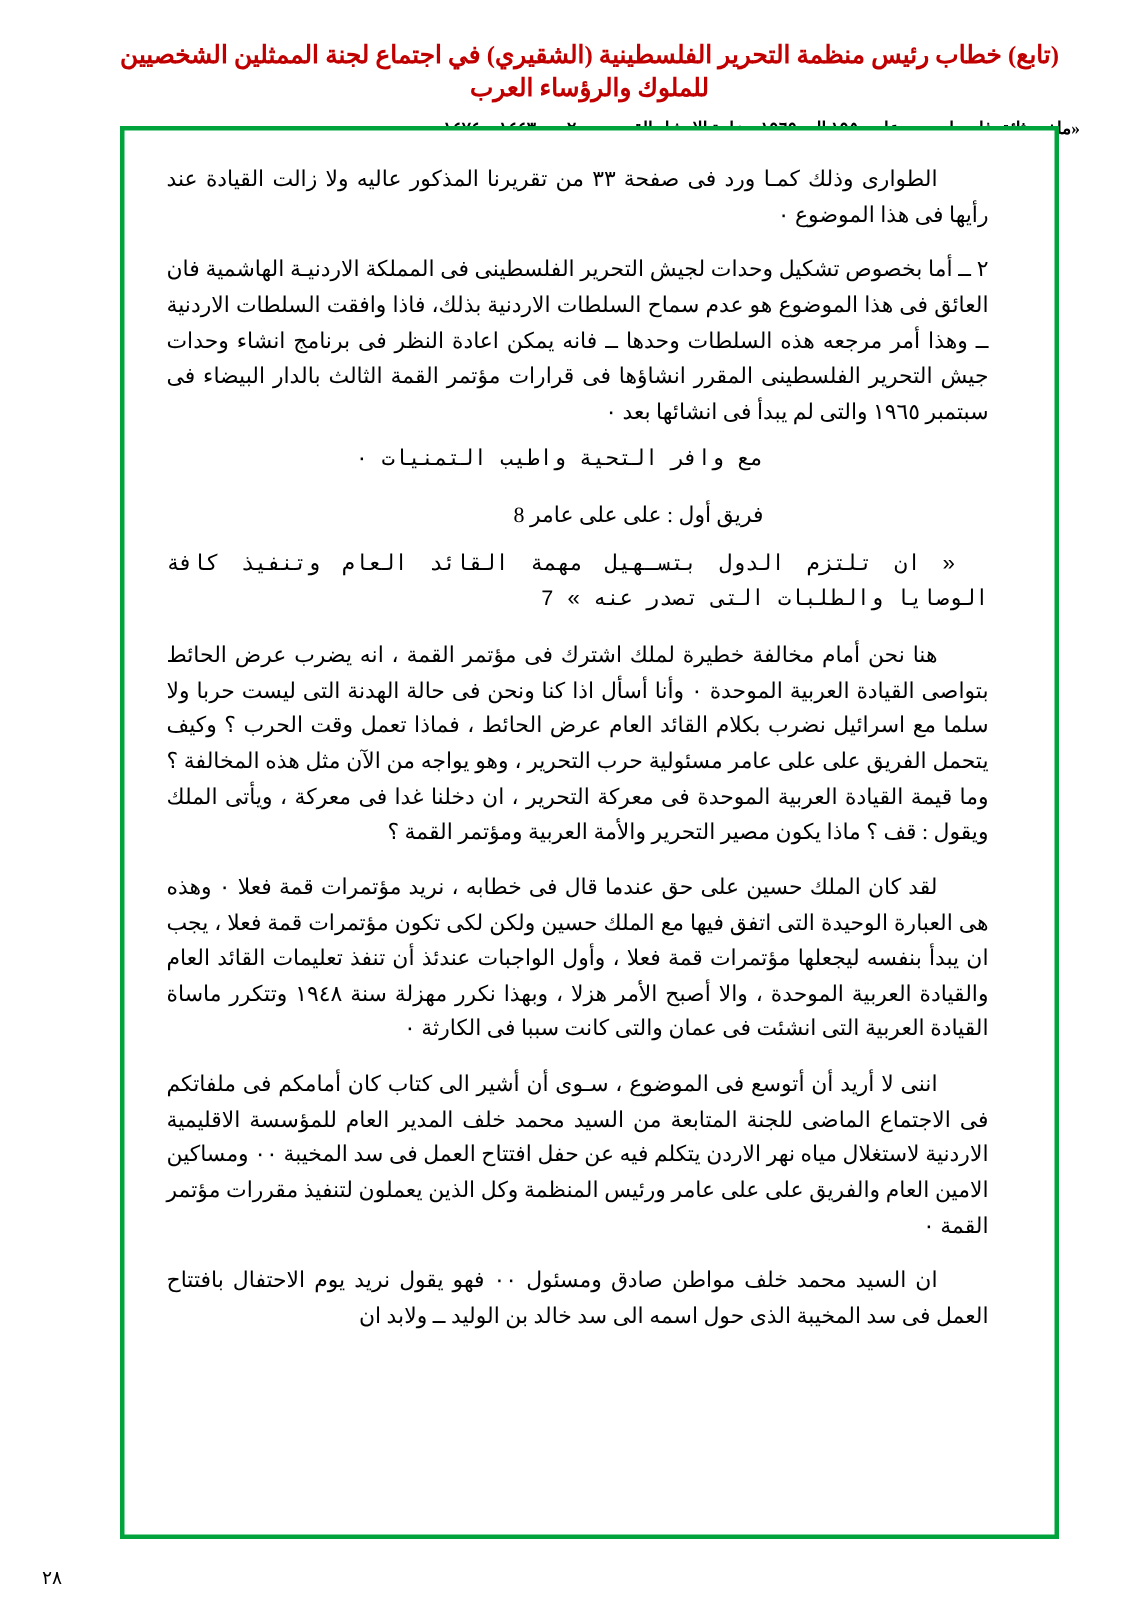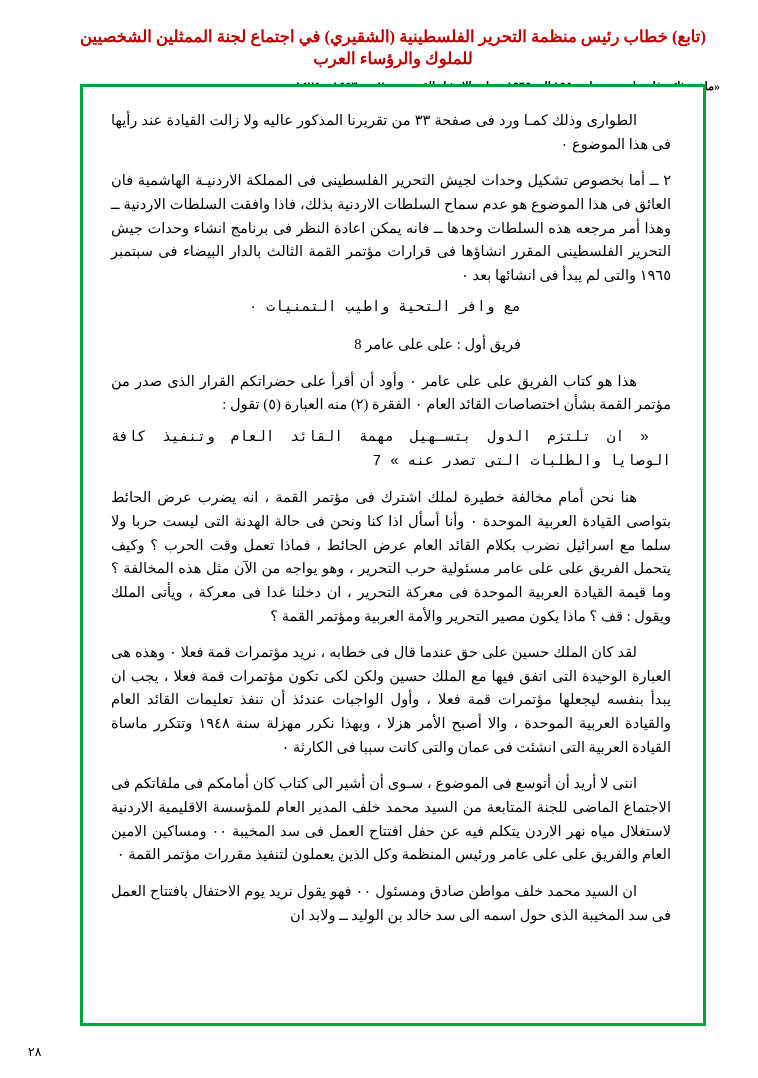--- a/index.html
+++ b/index.html
@@ -54,21 +54,21 @@
     background: #ffffff;
   }
   .frame-inner {
     padding: 22px 28px 10px 28px;
     direction: rtl;
     box-sizing: border-box;
     height: 100%;
     overflow: hidden;
   }
   p {
-    margin: 0 4px 0 0;
+    margin: 0 16px 0 0;
     font-size: 14.6px;
     line-height: 1.62;
     text-align: justify;
     text-align-last: right;
     direction: rtl;
   }
   p.spaced {
     margin-top: 13px;
   }
   p.spaced-sm {
@@ -106,21 +106,20 @@
     <div class="header-title">(تابع) خطاب رئيس منظمة التحرير الفلسطينية (الشقيري) في اجتماع لجنة الممثلين الشخصيين للملوك والرؤساء العرب</div>
     <div class="header-sub">«ملف وثائق فلسطين من علم ١٩٥٠ إلى ١٩٦٩، وزارة الارشاد القومى، ج ٢، ص١٤٤٣ ــ ١٤٧٤»</div>
   </div>
 
   <div class="frame">
     <div class="frame-inner">
       <p class="indent">الطوارى وذلك كمـا ورد فى صفحة ٣٣ من تقريرنا المذكور عاليه ولا زالت القيادة عند رأيها فى هذا الموضوع ٠</p>
       <p class="spaced">٢ ــ أما بخصوص تشكيل وحدات لجيش التحرير الفلسطينى فى المملكة الاردنيـة الهاشمية فان العائق فى هذا الموضوع هو عدم سماح السلطات الاردنية بذلك، فاذا وافقت السلطات الاردنية ــ وهذا أمر مرجعه هذه السلطات وحدها ــ فانه يمكن اعادة النظر فى برنامج انشاء وحدات جيش التحرير الفلسطينى المقرر انشاؤها فى قرارات مؤتمر القمة الثالث بالدار البيضاء فى سبتمبر ١٩٦٥ والتى لم يبدأ فى انشائها بعد ٠</p>
       <p class="spaced-sm center-ish">مع وافر التحية واطيب التمنيات ٠</p>
       <p class="spaced center-ish">فريق أول : على على عامر 8</p>
-      <p class="spaced indent">هذا هو كتاب الفريق على على عامر ٠ وأود أن أقرأ على حضراتكم القرار الذى صدر من مؤتمر القمة بشأن اختصاصات القائد العام ٠ الفقرة (٢) منه العبارة (٥) تقول :</p>
       <p class="spaced-sm quote">« ان تلتزم الدول بتسـهيل مهمة القائد العام وتنفيذ كافة الوصايا والطلبات التى تصدر عنه » 7</p>
       <p class="spaced indent">هنا نحن أمام مخالفة خطيرة لملك اشترك فى مؤتمر القمة ، انه يضرب عرض الحائط بتواصى القيادة العربية الموحدة ٠ وأنا أسأل اذا كنا ونحن فى حالة الهدنة التى ليست حربا ولا سلما مع اسرائيل نضرب بكلام القائد العام عرض الحائط ، فماذا تعمل وقت الحرب ؟ وكيف يتحمل الفريق على على عامر مسئولية حرب التحرير ، وهو يواجه من الآن مثل هذه المخالفة ؟ وما قيمة القيادة العربية الموحدة فى معركة التحرير ، ان دخلنا غدا فى معركة ، ويأتى الملك ويقول : قف ؟ ماذا يكون مصير التحرير والأمة العربية ومؤتمر القمة ؟</p>
       <p class="spaced indent">لقد كان الملك حسين على حق عندما قال فى خطابه ، نريد مؤتمرات قمة فعلا ٠ وهذه هى العبارة الوحيدة التى اتفق فيها مع الملك حسين ولكن لكى تكون مؤتمرات قمة فعلا ، يجب ان يبدأ بنفسه ليجعلها مؤتمرات قمة فعلا ، وأول الواجبات عندئذ أن تنفذ تعليمات القائد العام والقيادة العربية الموحدة ، والا أصبح الأمر هزلا ، وبهذا نكرر مهزلة سنة ١٩٤٨ وتتكرر ماساة القيادة العربية التى انشئت فى عمان والتى كانت سببا فى الكارثة ٠</p>
       <p class="spaced indent bold">اننى لا أريد أن أتوسع فى الموضوع ، سـوى أن أشير الى كتاب كان أمامكم فى ملفاتكم فى الاجتماع الماضى للجنة المتابعة من السيد محمد خلف المدير العام للمؤسسة الاقليمية الاردنية لاستغلال مياه نهر الاردن يتكلم فيه عن حفل افتتاح العمل فى سد المخيبة ٠٠ ومساكين الامين العام والفريق على على عامر ورئيس المنظمة وكل الذين يعملون لتنفيذ مقررات مؤتمر القمة ٠</p>
       <p class="spaced indent">ان السيد محمد خلف مواطن صادق ومسئول ٠٠ فهو يقول نريد يوم الاحتفال بافتتاح العمل فى سد المخيبة الذى حول اسمه الى سد خالد بن الوليد ــ ولابد ان</p>
     </div>
   </div>
 
   <div class="footer">٢٨</div>
 

